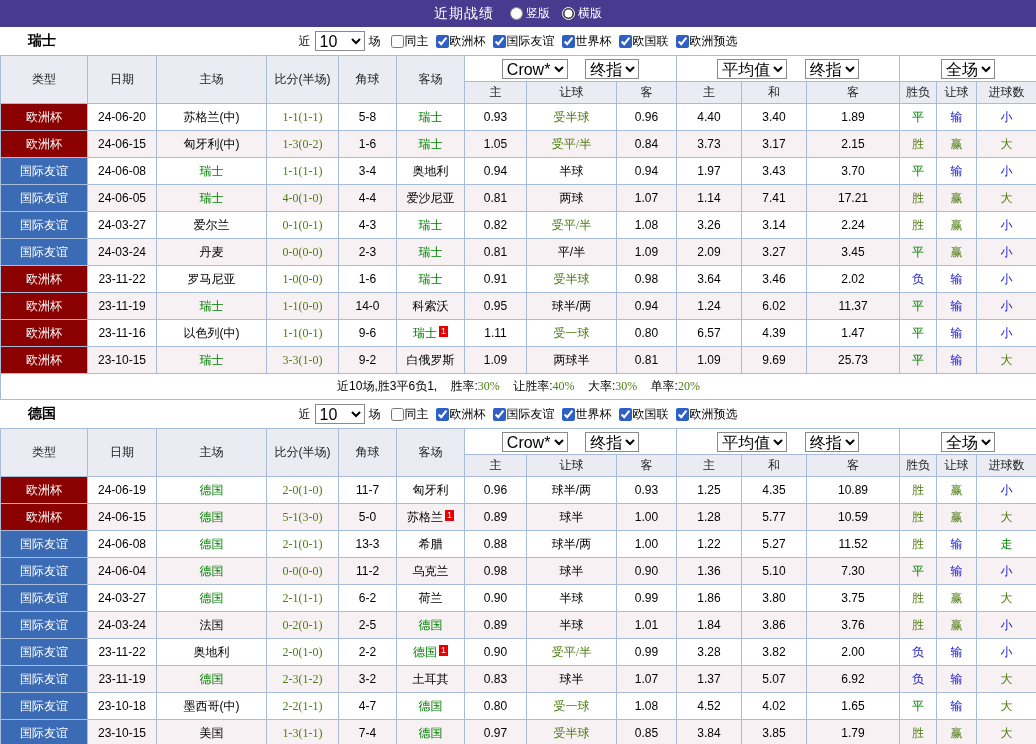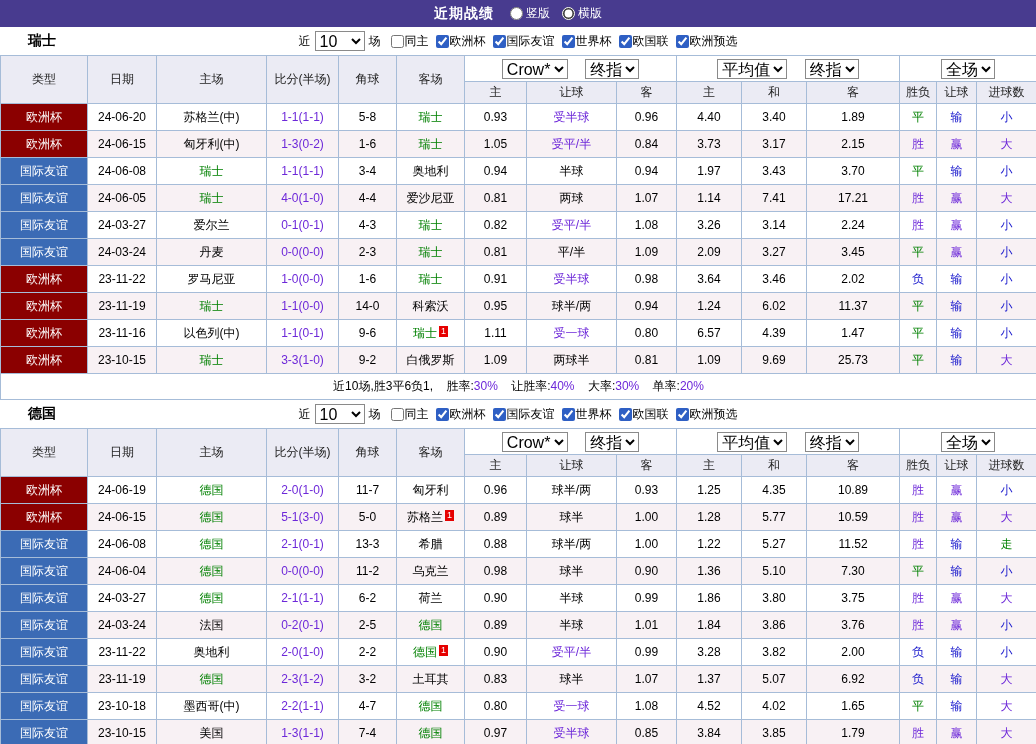--- a/index.html
+++ b/index.html
@@ -1,19 +1,19 @@
 <!DOCTYPE html>
 <html><head>
 <meta charset="utf-8">
 <style>
   html,body{margin:0;padding:0;}
   body{width:1036px;font-family:"Liberation Sans","DejaVu Sans",sans-serif;font-size:12px;color:#000;background:#fff;cursor:default;}
 
   .titlebar{height:27px;background:#483B8F;display:flex;align-items:center;justify-content:center;gap:16px;color:#fff;}
-  .titlebar .title{font-weight:bold;font-size:14px;letter-spacing:1px;}
+  .titlebar .title{font-weight:normal;font-size:14px;letter-spacing:1px;}
   .view-radios{display:inline-flex;gap:12px;align-items:center;}
   .view-radios label{display:inline-flex;align-items:center;gap:3px;cursor:pointer;font-size:12px;color:#fff;}
   .view-radios input{margin:0;accent-color:#fff;}
 
   .section-bar{height:28px;position:relative;display:flex;align-items:center;justify-content:center;background:#fff;}
   .team-name{position:absolute;left:28px;font-weight:bold;font-size:14px;color:#000;}
   .filter-area{display:inline-flex;align-items:center;gap:4px;}
   .filters{display:inline-flex;align-items:flex-end;gap:7px;margin-left:6px;}
   label.chk{display:inline-flex;align-items:center;gap:1px;cursor:pointer;}
   label.chk input{margin:0;width:13px;height:13px;accent-color:#2E5FC4;}
@@ -22,21 +22,21 @@
   .sel-count{width:50px;}
 
   table.stats{border-collapse:collapse;table-layout:fixed;width:1036px;}
   .stats th,.stats td{border:1px solid #A6BCD8;text-align:center;white-space:nowrap;overflow:hidden;padding:0;font-weight:normal;}
   .stats thead th{background:#EBEBF4;color:#222;}
   .stats .sel-row th.selcell{background:#fff;height:25px;}
   .stats .sub-row th{height:21px;}
   .stats tbody td{height:26px;background:#fff;}
   tr.alt td{background:#F8F1F4;}
   td.type-cell{color:#fff;}
-  .c-red{color:#6d28d9;}
+  .c-red{color:#4d7c0f;font-family:Liberation Serif, serif;}
   .c-green{color:#008000;}
   .c-blue{color:#1515CC;}
   .badge{display:inline-block;background:#E60000;color:#fff;font-size:9px;line-height:11px;padding:0 2px;margin-left:2px;vertical-align:3px;}
   td.foot{height:25px;background:#fff;}
   .statgap{margin-left:10px;}
   .selcell select{margin:0 7px;}
 </style>
 </head>
 <body>
 

